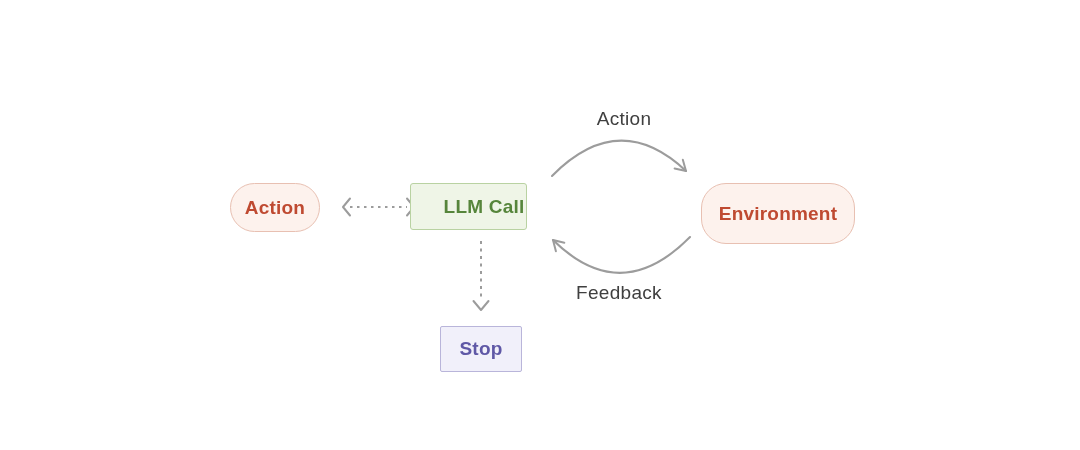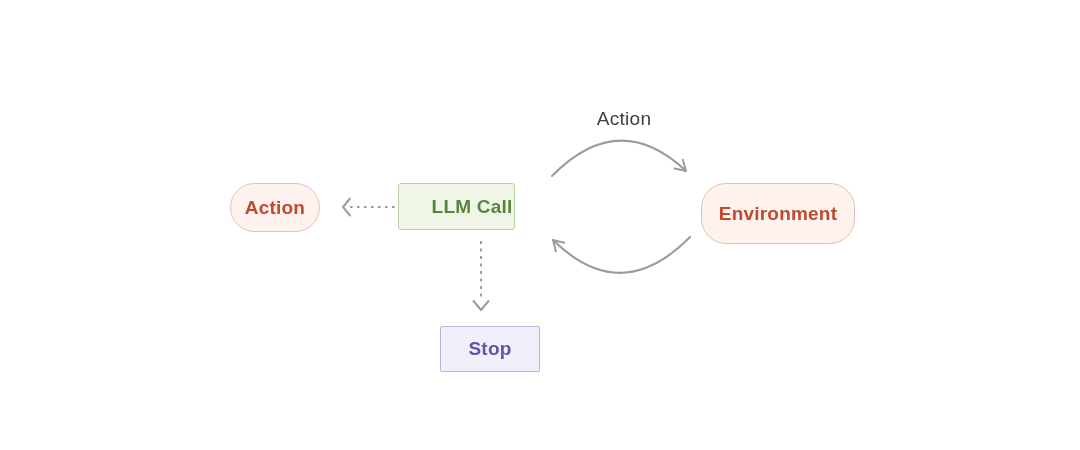--- a/index.html
+++ b/index.html
@@ -14,23 +14,23 @@
   .chev{stroke:#9c9c9c;stroke-width:2;fill:none;stroke-linecap:round;stroke-linejoin:round;}
   .arc{stroke:#9c9c9c;stroke-width:2.1;fill:none;stroke-linecap:round;}
   .node{
     position:absolute;display:flex;align-items:center;justify-content:center;
     font-weight:700;font-size:19px;letter-spacing:.2px;box-sizing:border-box;
   }
   .pill-red{background:#fdf2ed;border:1px solid #e8c0b2;border-radius:25px;color:#bf4a31;}
   .rect-green{background:#eff5e7;border:1px solid #b9d2a2;border-radius:3px;color:#56853b;}
   .rect-purple{background:#f1f0fa;border:1px solid #b9b5da;border-radius:2px;color:#5f58a6;}
   .node-human{left:230px;top:183px;width:90px;height:49px;}
-  .node-llm{left:398px;top:183px;width:117px;height:47px;padding-left:31px;}
+  .node-llm{left:410px;top:183px;width:117px;height:47px;padding-left:31px;}
   .node-env{left:701px;top:183px;width:154px;height:61px;}
-  .node-stop{left:440px;top:326px;width:100px;height:46px;}
+  .node-stop{left:440px;top:326px;width:82px;height:46px;}
   .edge-label{
     position:absolute;width:160px;text-align:center;font-size:19px;color:#3f3f3f;
     letter-spacing:.3px;line-height:26px;
   }
   .label-action{left:544px;top:106px;}
   .label-feedback{left:539px;top:280px;}
 </style>
 </head>
 <body>
 
@@ -73,14 +73,15 @@
   <div class="node pill-red node-env">
     <span>Environment</span>
   </div>
 
   <div class="node rect-purple node-stop">
     <span>Stop</span>
   </div>
 
   <div class="edge-label label-action">Action</div>
 
+  <div class="edge-label label-feedback">Feedback</div>
 
 </div>
 
 </body></html>

